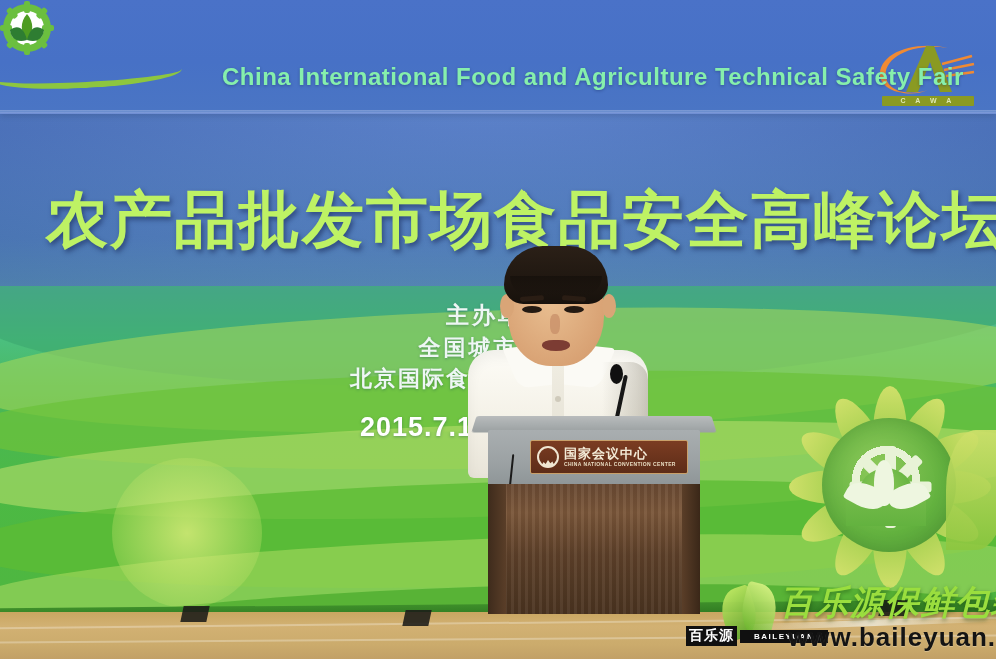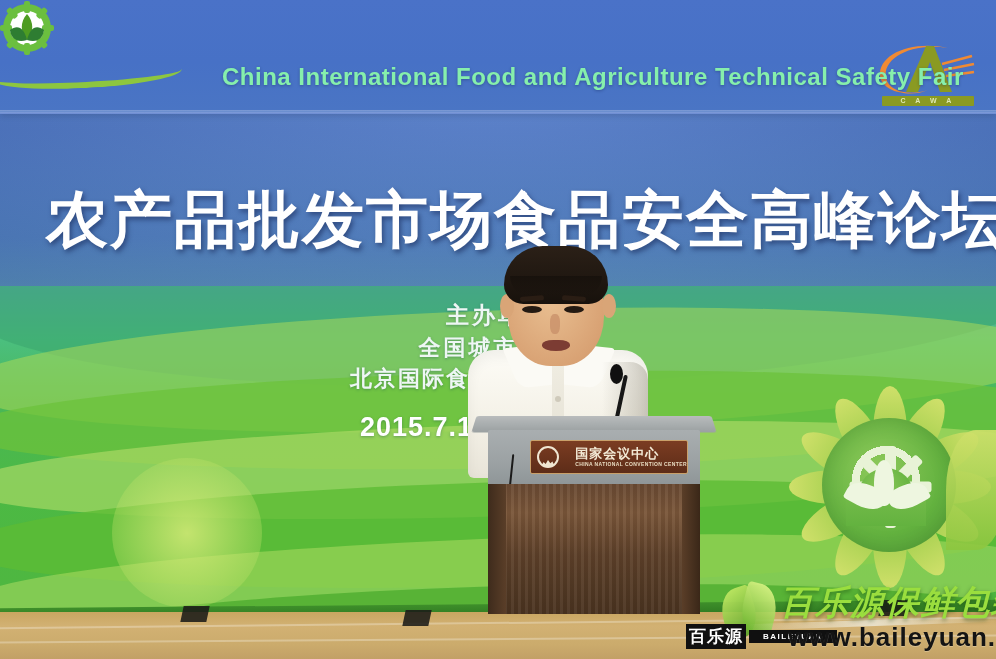--- a/index.html
+++ b/index.html
@@ -74,21 +74,21 @@
   .hd-en{
     position:absolute;left:222px;top:57px;width:620px;
     font-size:24px;font-weight:bold;color:#86efac;letter-spacing:.5px;
     text-shadow:0 1px 3px rgba(20,40,90,.4);
     white-space:nowrap;font-style:normal;margin-top:6px;
   }
 
   
   .main-title{
     position:absolute;left:46px;top:178px;width:904px;
-    font-size:62px;font-weight:bold;color:#ffffff;
+    font-size:62px;font-weight:bold;color:#bef264;
     letter-spacing:2px;white-space:nowrap;
     text-shadow:2px 3px 5px rgba(20,35,80,.55);
   }
 
   
   .org{
     position:absolute;text-align:center;width:996px;left:0;
     color:#eef6f4;font-weight:bold;white-space:nowrap;
     text-shadow:0 1px 3px rgba(10,60,70,.35);
   }
@@ -218,21 +218,21 @@
   }
   .pface{
     position:absolute;left:14px;top:16px;width:212px;height:56px;
     background:linear-gradient(180deg,#a9aeb0 0%,#9ba1a3 60%,#8e9597 100%);
     border-radius:2px;
   }
   .plaque{
     position:absolute;left:42px;top:10px;width:158px;height:34px;
     background:linear-gradient(180deg,#7b3c22,#5d2c18);
     border:1px solid #c9a06a;border-radius:2px;
-    display:flex;align-items:center;gap:5px;padding-left:6px;box-sizing:border-box;justify-content:space-between;
+    display:flex;align-items:center;gap:5px;padding-left:6px;box-sizing:border-box;
   }
   .plaque .pmark{width:22px;height:22px;border-radius:50%;border:2px solid #f0e6d2;
     display:flex;align-items:flex-end;justify-content:center;box-sizing:border-box;}
   .plaque .pmark i{display:block;width:13px;height:7px;background:#f0e6d2;
     clip-path:polygon(0 100%,16% 44%,32% 72%,50% 16%,68% 60%,84% 34%,100% 100%);}
   .plaque .ptxt{display:flex;flex-direction:column;line-height:1;}
   .plaque .pcn{font-size:13px;font-weight:bold;color:#f3ead6;letter-spacing:1px;}
   .plaque .pen{font-size:5px;font-weight:bold;color:#e8dcc2;letter-spacing:.4px;margin-top:2px;}
   .pbody{
     position:absolute;left:30px;top:70px;width:180px;height:130px;
@@ -261,21 +261,21 @@
   .wm .big{
     position:absolute;left:80px;top:4px;font-size:34px;font-weight:bold;
     color:#9ade3e;letter-spacing:1px;white-space:nowrap;
     text-shadow:0 2px 4px rgba(20,60,10,.5);
     font-style:italic;
   }
   .wm .smallbox{
     position:absolute;left:-14px;top:50px;height:20px;
     display:flex;align-items:center;gap:3px;
   }
-  .wm .smallbox .cn{background:#101010;color:#ffffff;font-size:17px;font-weight:bold;padding:1px 3px;letter-spacing:1px;}
+  .wm .smallbox .cn{background:#101010;color:#ffffff;font-size:14px;font-weight:bold;padding:1px 3px;letter-spacing:1px;}
   .wm .smallbox .en{background:#101010;color:#ffffff;font-size:8px;font-weight:bold;padding:2px 14px;letter-spacing:1.5px;}
   .wm .url{
     position:absolute;left:88px;top:46px;font-size:26px;font-weight:bold;
     color:#141414;letter-spacing:1px;white-space:nowrap;
     text-shadow:0 1px 0 rgba(255,255,255,.25);
   }
   .wm .beam{position:absolute;left:48px;top:44px;width:250px;height:6px;
     background:linear-gradient(90deg,rgba(255,255,255,.0),rgba(240,240,230,.75),rgba(255,255,255,.0));
     transform:rotate(-2deg);}
 </style>

